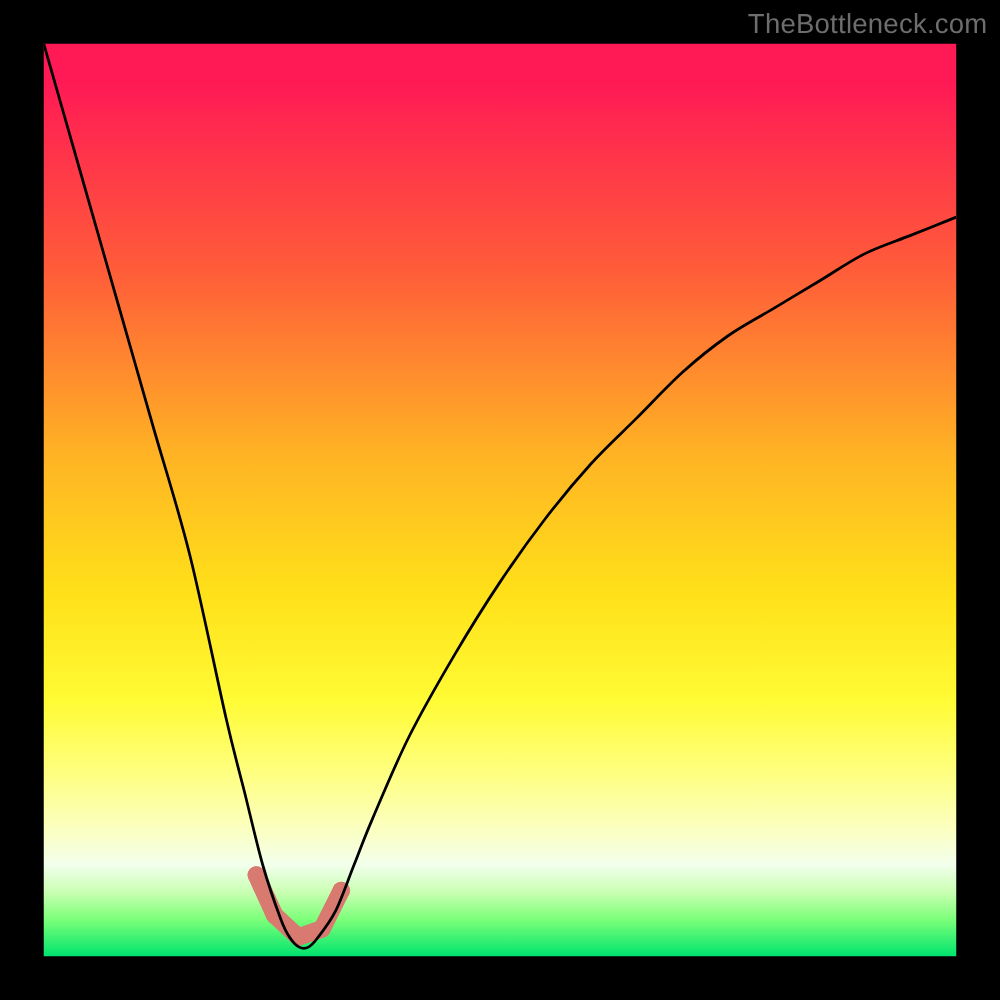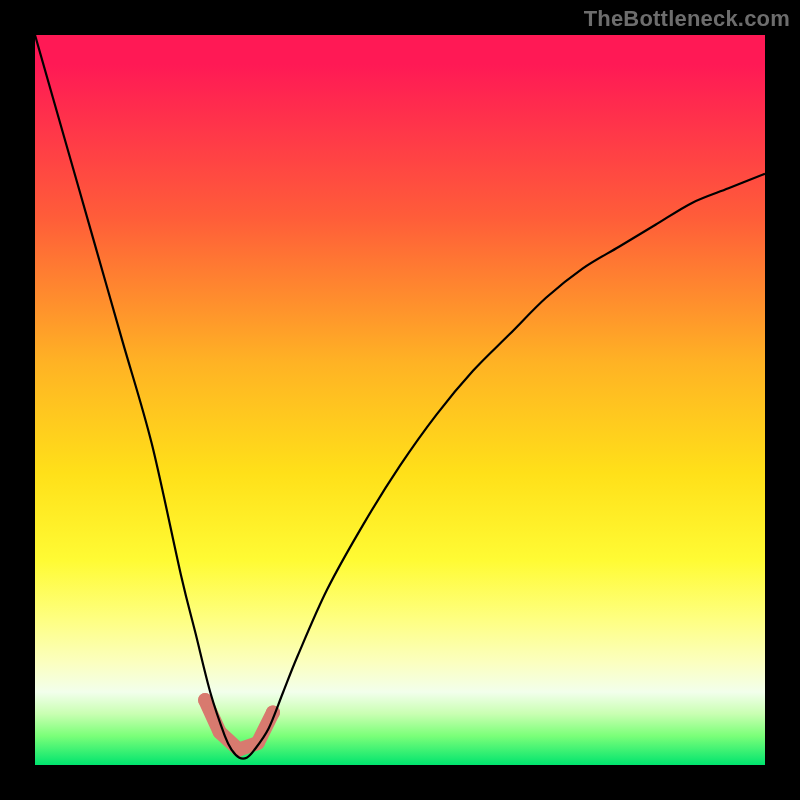--- a/index.html
+++ b/index.html
@@ -38,21 +38,21 @@
       #7bff79 96%,
       #00e46e 100%
     );
   }
   .watermark {
     position: absolute;
     top: 6px;
     right: 10px;
     color: #6d6d6d;
     font-size: 22px;
-    font-weight: 700;
+    font-weight: 400;
     letter-spacing: 0.2px;
   }
   svg.curves {
     position: absolute;
     left: 0;
     top: 0;
     width: 730px;
     height: 730px;
   }
 </style>

